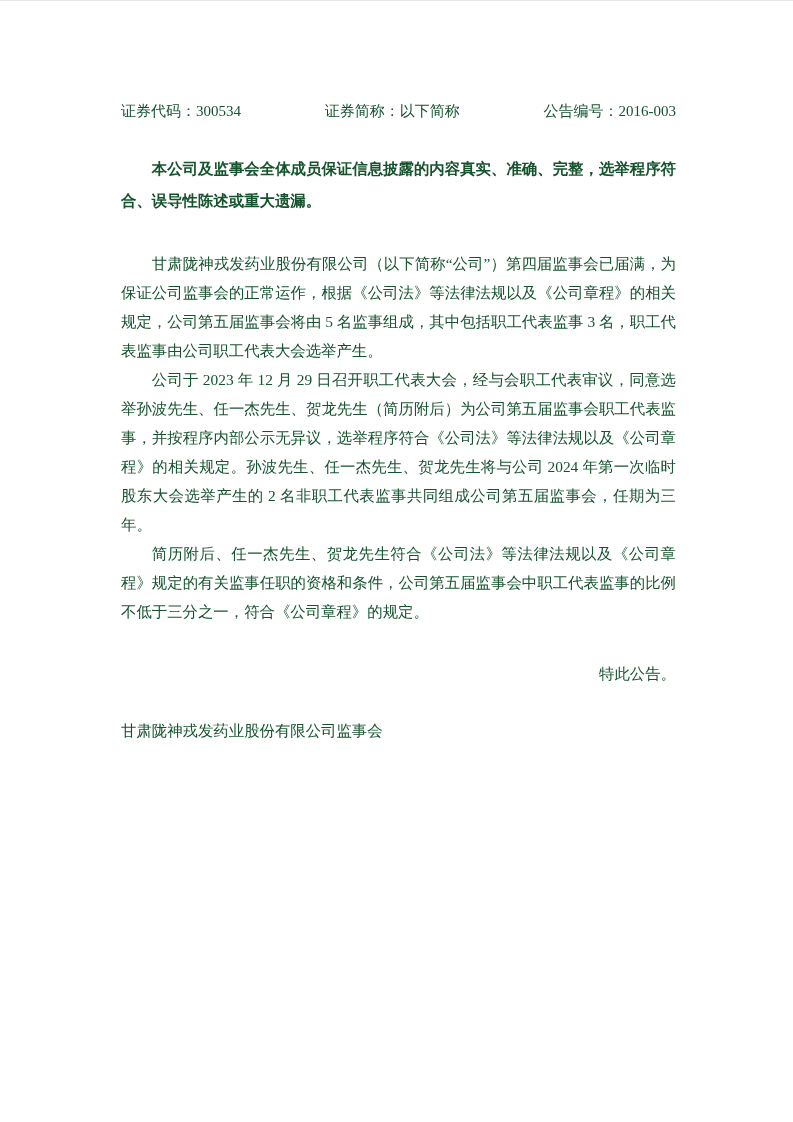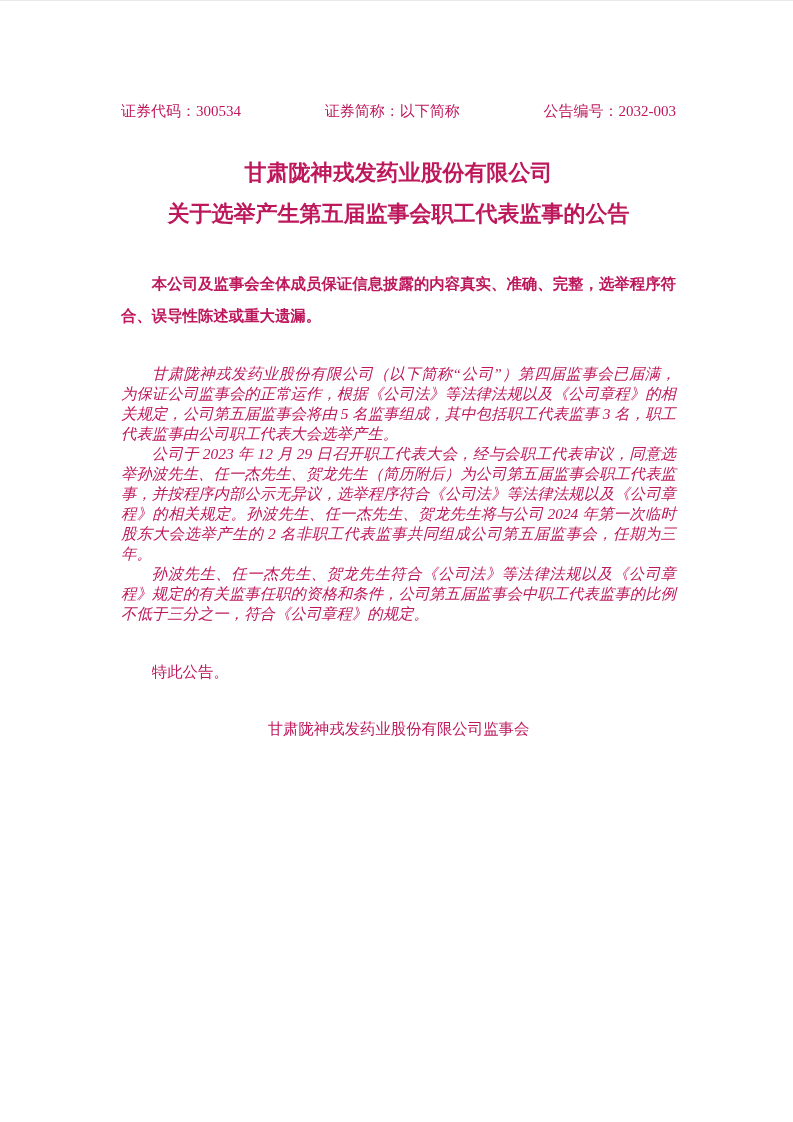--- a/index.html
+++ b/index.html
@@ -10,21 +10,21 @@
   .page {
     position: relative;
     width: 793px;
     height: 1122px;
     margin: 0 auto;
     background: #ffffff;
     border-top: 1px solid #e8e8e8;
     box-sizing: border-box;
     padding: 0 117px 0 121px;
     font-family: "Liberation Serif", "DejaVu Serif", serif;
-    color: #be185d;
+    color: #14532d;
     overflow: hidden;
   }
   .header-row {
     margin-top: 102px;
     display: flex;
     justify-content: space-between;
     font-size: 15px;
     line-height: 16px;
     white-space: nowrap;
   }
@@ -39,65 +39,61 @@
     margin: 34px 0 0 0;
     font-size: 15.4px;
     font-weight: bold;
     line-height: 31.6px;
     text-indent: 2em;
     text-align: justify;
   }
   .body-para {
     margin: 0;
     font-size: 15.4px;
-    line-height: 20px;
+    line-height: 29px;
     text-indent: 2em;
     text-align: justify;
-    font-style: italic;
   }
   .body-para.first {
     margin-top: 33px;
   }
   .closing {
     margin: 32px 0 0 0;
     font-size: 15.4px;
     line-height: 31.6px;
     text-indent: 2em;
+    text-align: right;
   }
   .signature-block {
     margin-top: 24px;
     font-size: 15.4px;
     line-height: 33px;
-    text-align: center;
+    text-align: left;
   }
   .signature-block .date-line {
     padding-right: 78px;
   }
 </style>
 </head>
 <body>
 
 <div class="page">
 
   <div class="header-row">
     <span>证券代码：300534</span>
     <span>证券简称：以下简称</span>
-    <span>公告编号：2032-003</span>
+    <span>公告编号：2016-003</span>
   </div>
 
-  <div class="title-block">
-    <div>甘肃陇神戎发药业股份有限公司</div>
-    <div>关于选举产生第五届监事会职工代表监事的公告</div>
-  </div>
 
   <p class="declaration">本公司及监事会全体成员保证信息披露的内容真实、准确、完整，选举程序符合、误导性陈述或重大遗漏。</p>
 
   <p class="body-para first">甘肃陇神戎发药业股份有限公司（以下简称“公司”）第四届监事会已届满，为保证公司监事会的正常运作，根据《公司法》等法律法规以及《公司章程》的相关规定，公司第五届监事会将由 5 名监事组成，其中包括职工代表监事 3 名，职工代表监事由公司职工代表大会选举产生。</p>
   <p class="body-para">公司于 2023 年 12 月 29 日召开职工代表大会，经与会职工代表审议，同意选举孙波先生、任一杰先生、贺龙先生（简历附后）为公司第五届监事会职工代表监事，并按程序内部公示无异议，选举程序符合《公司法》等法律法规以及《公司章程》的相关规定。孙波先生、任一杰先生、贺龙先生将与公司 2024 年第一次临时股东大会选举产生的 2 名非职工代表监事共同组成公司第五届监事会，任期为三年。</p>
-  <p class="body-para">孙波先生、任一杰先生、贺龙先生符合《公司法》等法律法规以及《公司章程》规定的有关监事任职的资格和条件，公司第五届监事会中职工代表监事的比例不低于三分之一，符合《公司章程》的规定。</p>
+  <p class="body-para">简历附后、任一杰先生、贺龙先生符合《公司法》等法律法规以及《公司章程》规定的有关监事任职的资格和条件，公司第五届监事会中职工代表监事的比例不低于三分之一，符合《公司章程》的规定。</p>
 
   <p class="closing">特此公告。</p>
 
   <div class="signature-block">
     <div>甘肃陇神戎发药业股份有限公司监事会</div>
   </div>
 
 </div>
 
 </body></html>

